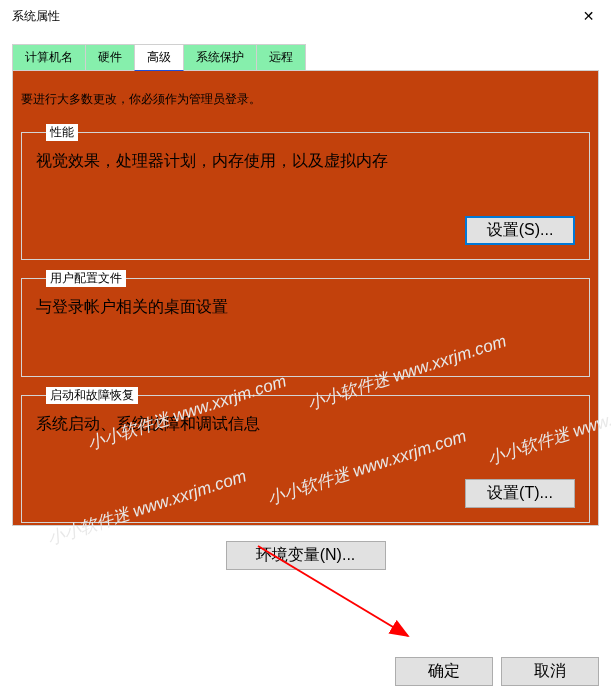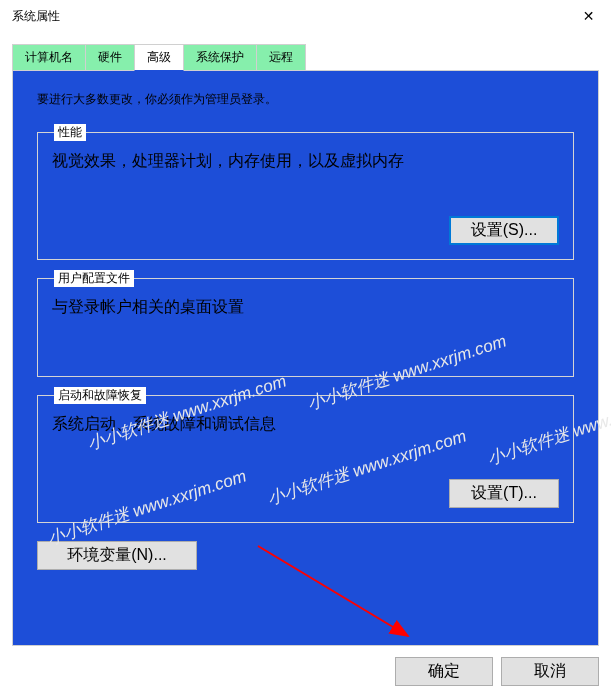--- a/index.html
+++ b/index.html
@@ -58,39 +58,39 @@
     }
     .tab.active {
       background: #ffffff;
       border-bottom: 1px solid #1d4ed8;
       position: relative;
       z-index: 2;
     }
     .tab-content {
       border: 1px solid #d0d0d0;
       margin-top: -1px;
-      padding: 20px 24px;
-      height: 576px;
-      background: #1d4ed8;
+      padding: 20px 8px;
+      height: 456px;
+      background: #c2410c;
       position: relative;
     }
     .intro-text {
       font-size: 12px;
       margin-bottom: 24px;
     }
     .fieldset {
       border: 1px solid #d4d4d4;
       padding: 18px 14px 14px 14px;
       position: relative;
       margin-bottom: 18px;
     }
     .fieldset-legend {
       position: absolute;
       top: -9px;
-      left: 16px;
+      left: 24px;
       background: #ffffff;
       padding: 0 4px;
       font-size: 12px;
     }
     .fieldset-desc {
       font-size: 16px;
       margin-bottom: 44px;
     }
     .fieldset-btn-row {
       display: flex;
@@ -110,21 +110,21 @@
       border: 2px solid #0078d7;
       background: #e1e1e1;
     }
     .win-button.disabled {
       color: #a0a0a0;
       background: #e1e1e1;
       cursor: default;
     }
     .env-btn-row {
       display: flex;
-      justify-content: flex-start;
+      justify-content: center;
       margin-top: 18px;
     }
     .win-button.env {
       min-width: 160px;
     }
     .bottom-buttons {
       position: absolute;
       bottom: 10px;
       right: 12px;
       display: flex;

